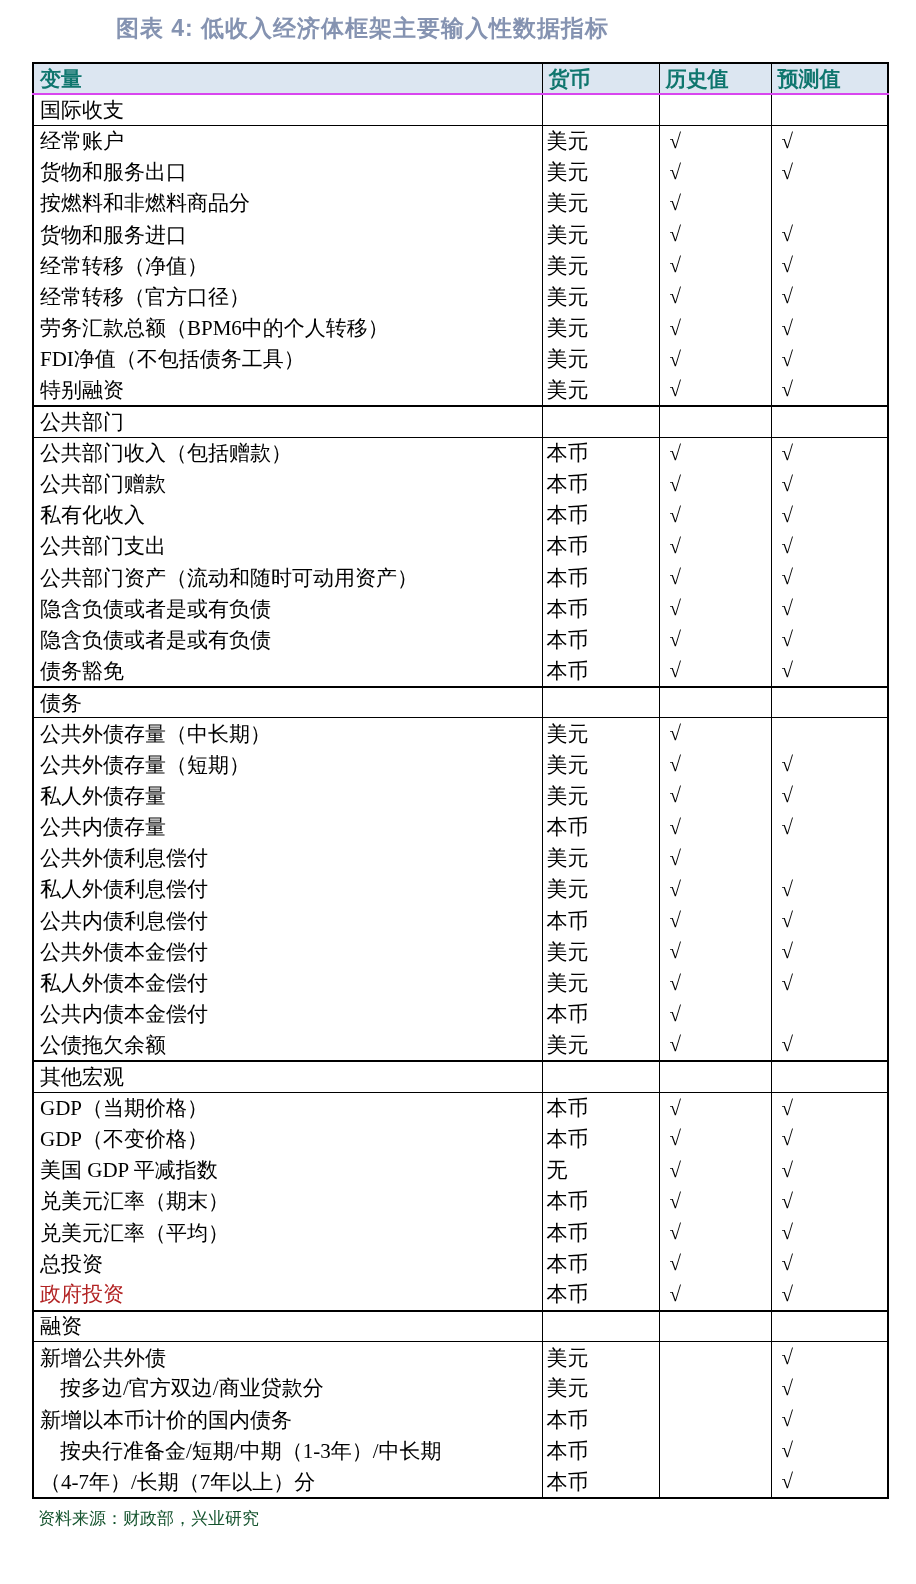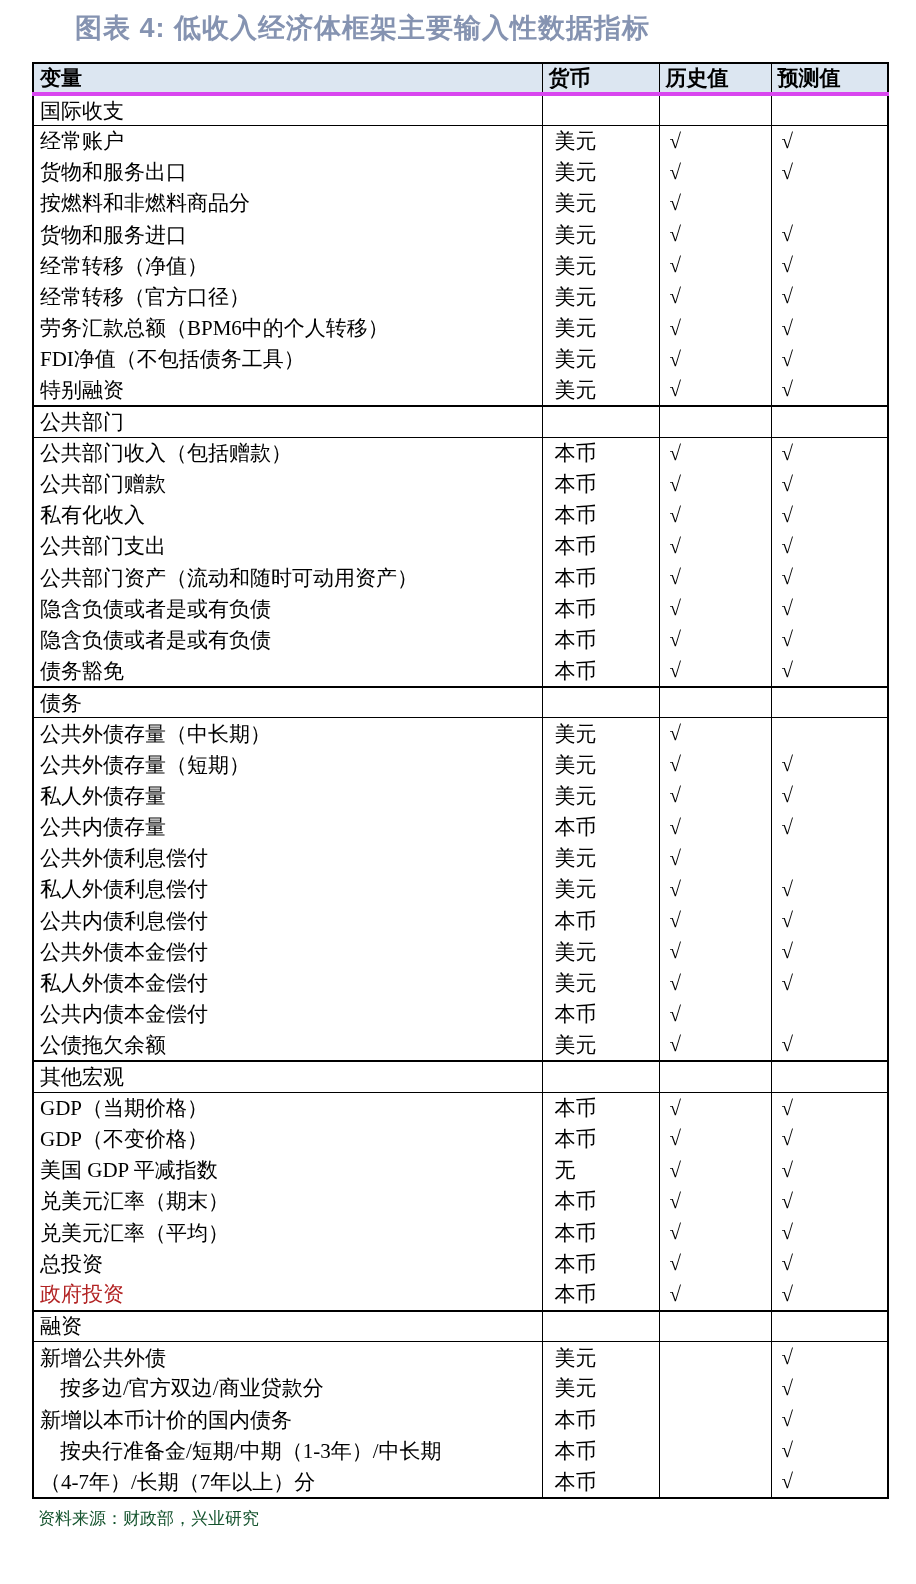--- a/index.html
+++ b/index.html
@@ -10,21 +10,21 @@
     background: #ffffff;
     font-family: "Liberation Serif", serif;
     box-sizing: border-box;
     padding-top: 12px;
   }
   .title {
     width: 725px;
     text-align: center;
     font-family: "Liberation Sans", sans-serif;
     font-weight: bold;
-    font-size: 27px;
+    font-size: 23px;
     line-height: 32px;
     color: #8593B1;
     letter-spacing: 1px;
   }
   table.data-table {
     border-collapse: collapse;
     table-layout: fixed;
     margin: 18px 0 0 32px;
     width: 855px;
     border: 2px solid #000000;
@@ -33,35 +33,35 @@
     font-size: 21px;
     height: 31.2px;
     padding: 0 4px 0 6px;
     vertical-align: middle;
     overflow: hidden;
     white-space: nowrap;
     box-sizing: border-box;
   }
   .data-table th {
     background: #DCE6F1;
-    color: #000000;
+    color: #0f766e;
     font-weight: bold;
     text-align: left;
-    border-bottom: 4px solid #d946ef;
+    border-bottom: 2px solid #d946ef;
   }
   .data-table th + th, .data-table td + td {
     border-left: 1.5px solid #000000;
   }
   tr.section-row td {
     font-weight: normal;
     border-top: 2px solid #000000;
     border-bottom: 1.5px solid #000000;
   }
   td.check-cell { padding-left: 10px; }
-  td.currency-cell { padding-left: 12px; }
+  td.currency-cell { padding-left: 4px; }
   .indent { padding-left: 26px !important; }
   .red-label { color: #B22222; }
   .source {
     width: 887px;
     text-align: left;
     margin-top: 8px;
     font-family: "Liberation Sans", sans-serif;
     font-size: 17px;
     color: #14532d;
     padding-left: 38px;

